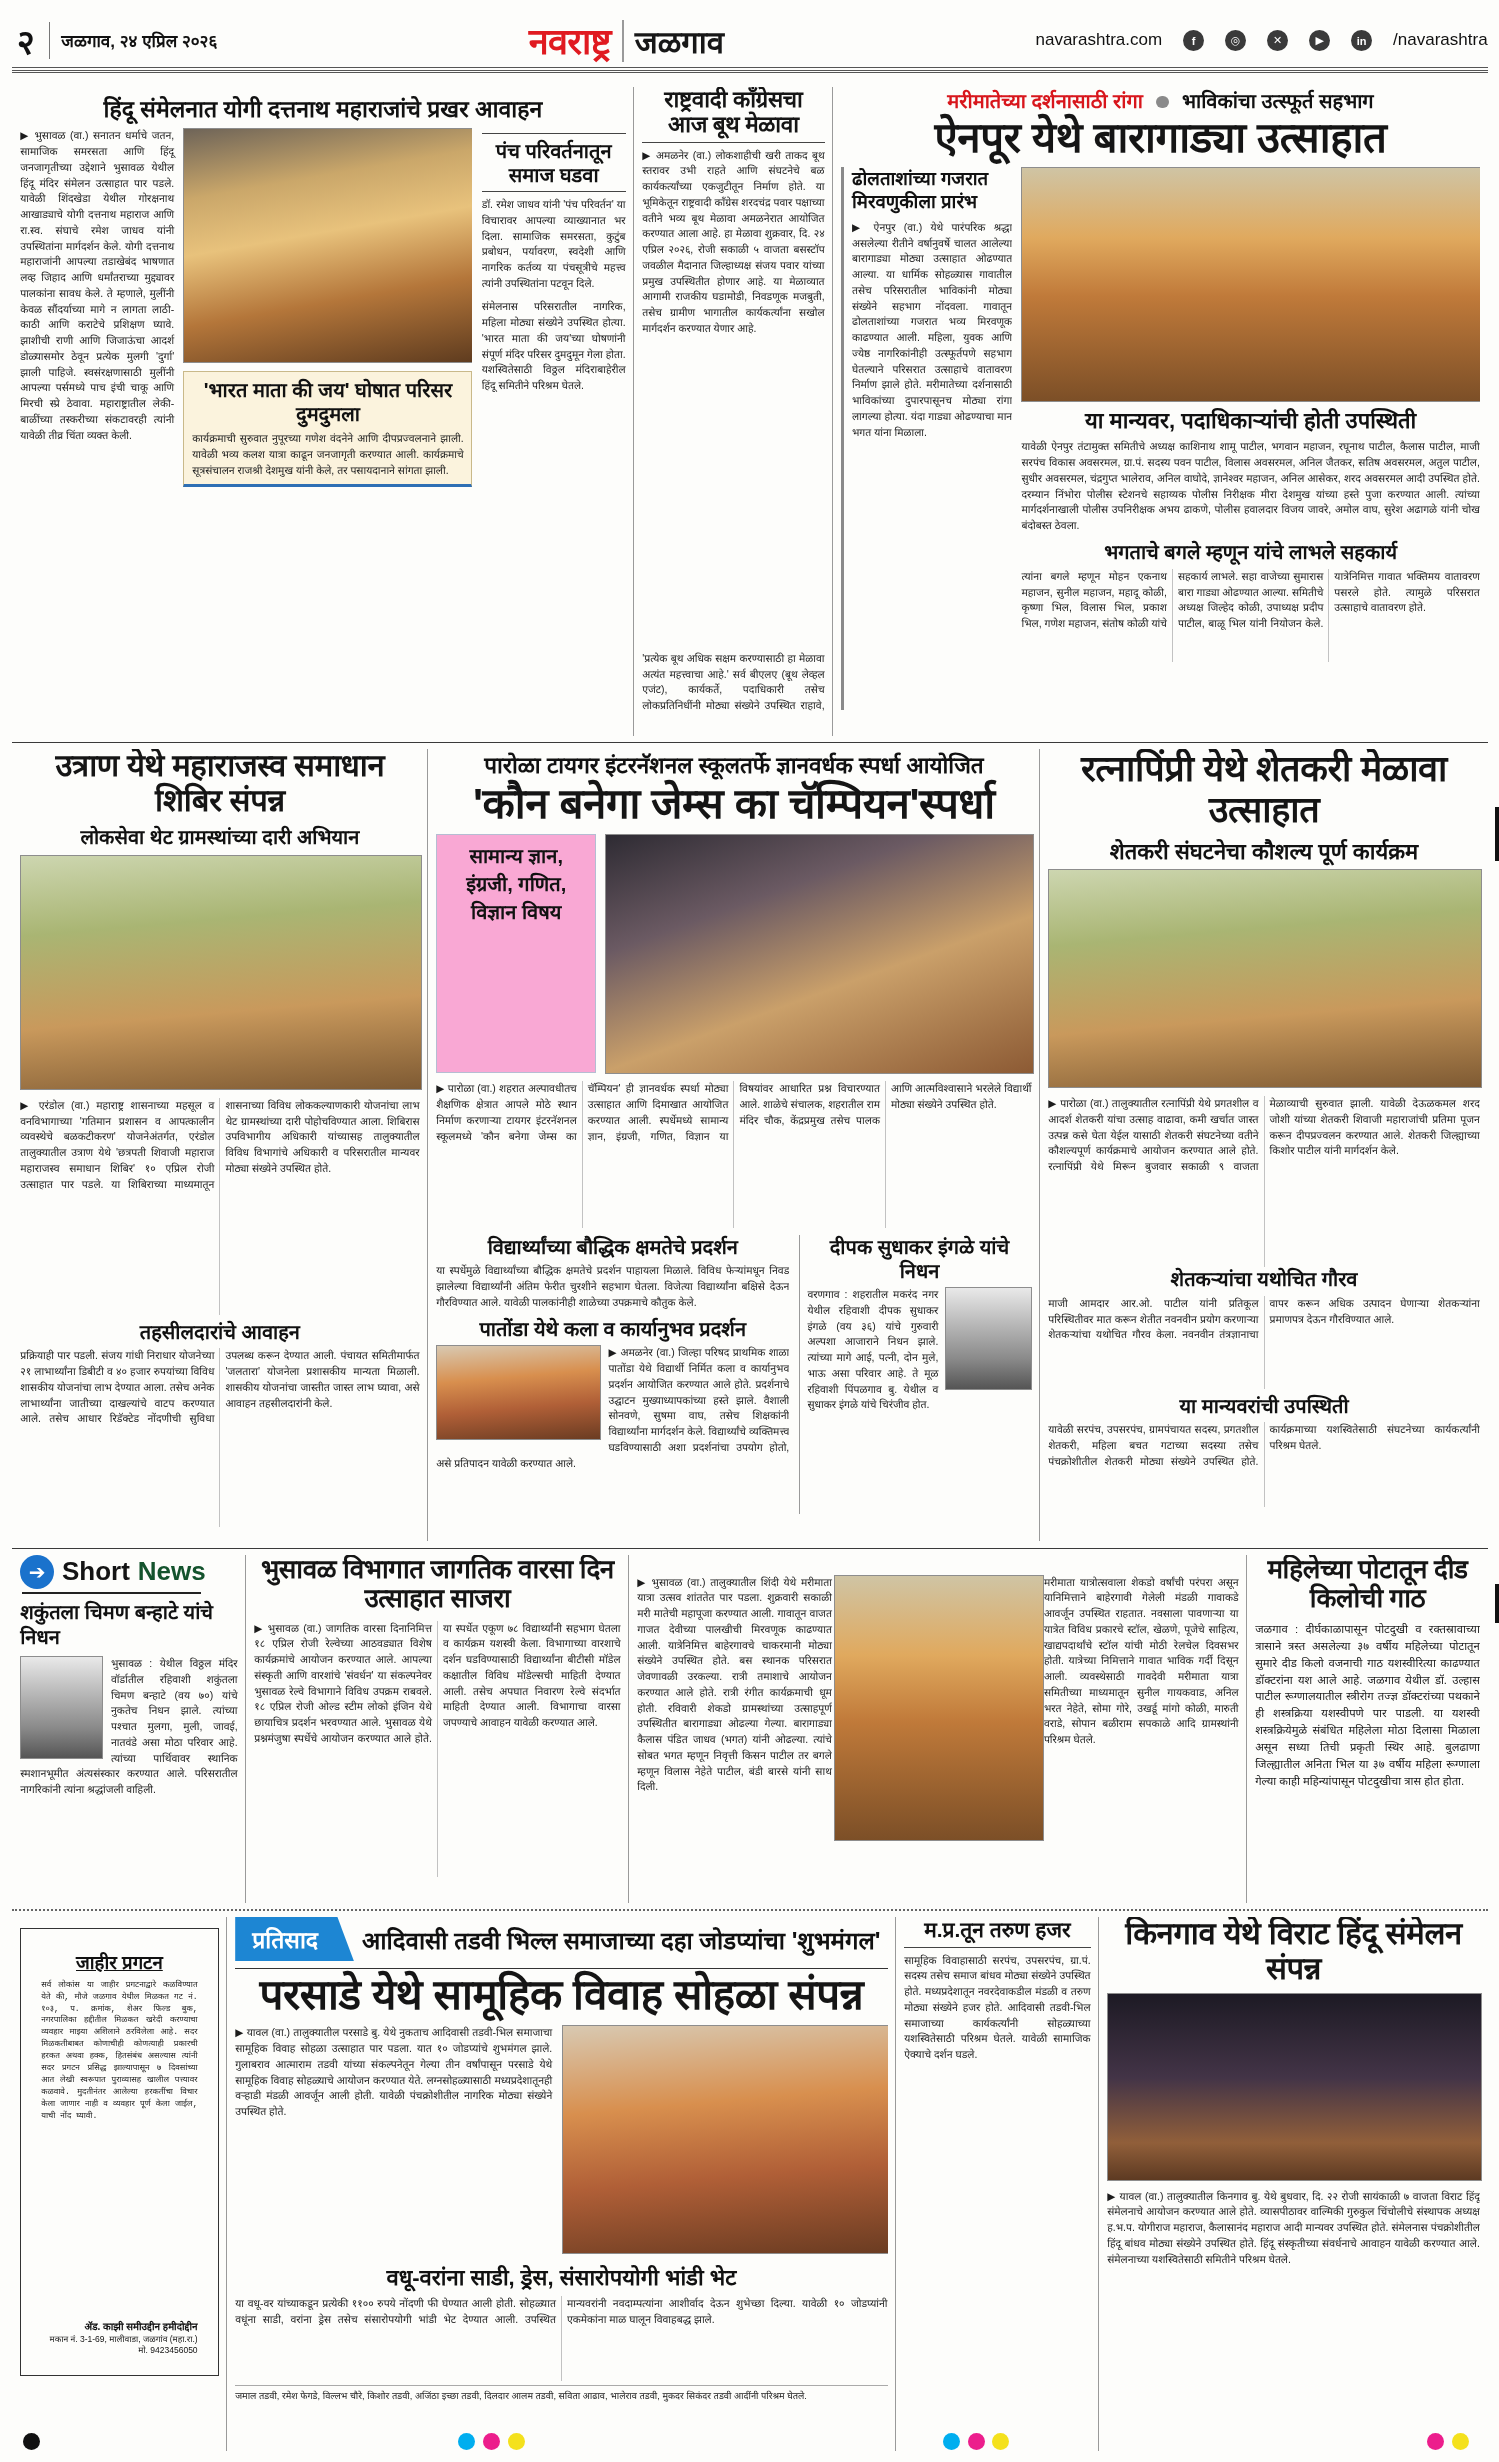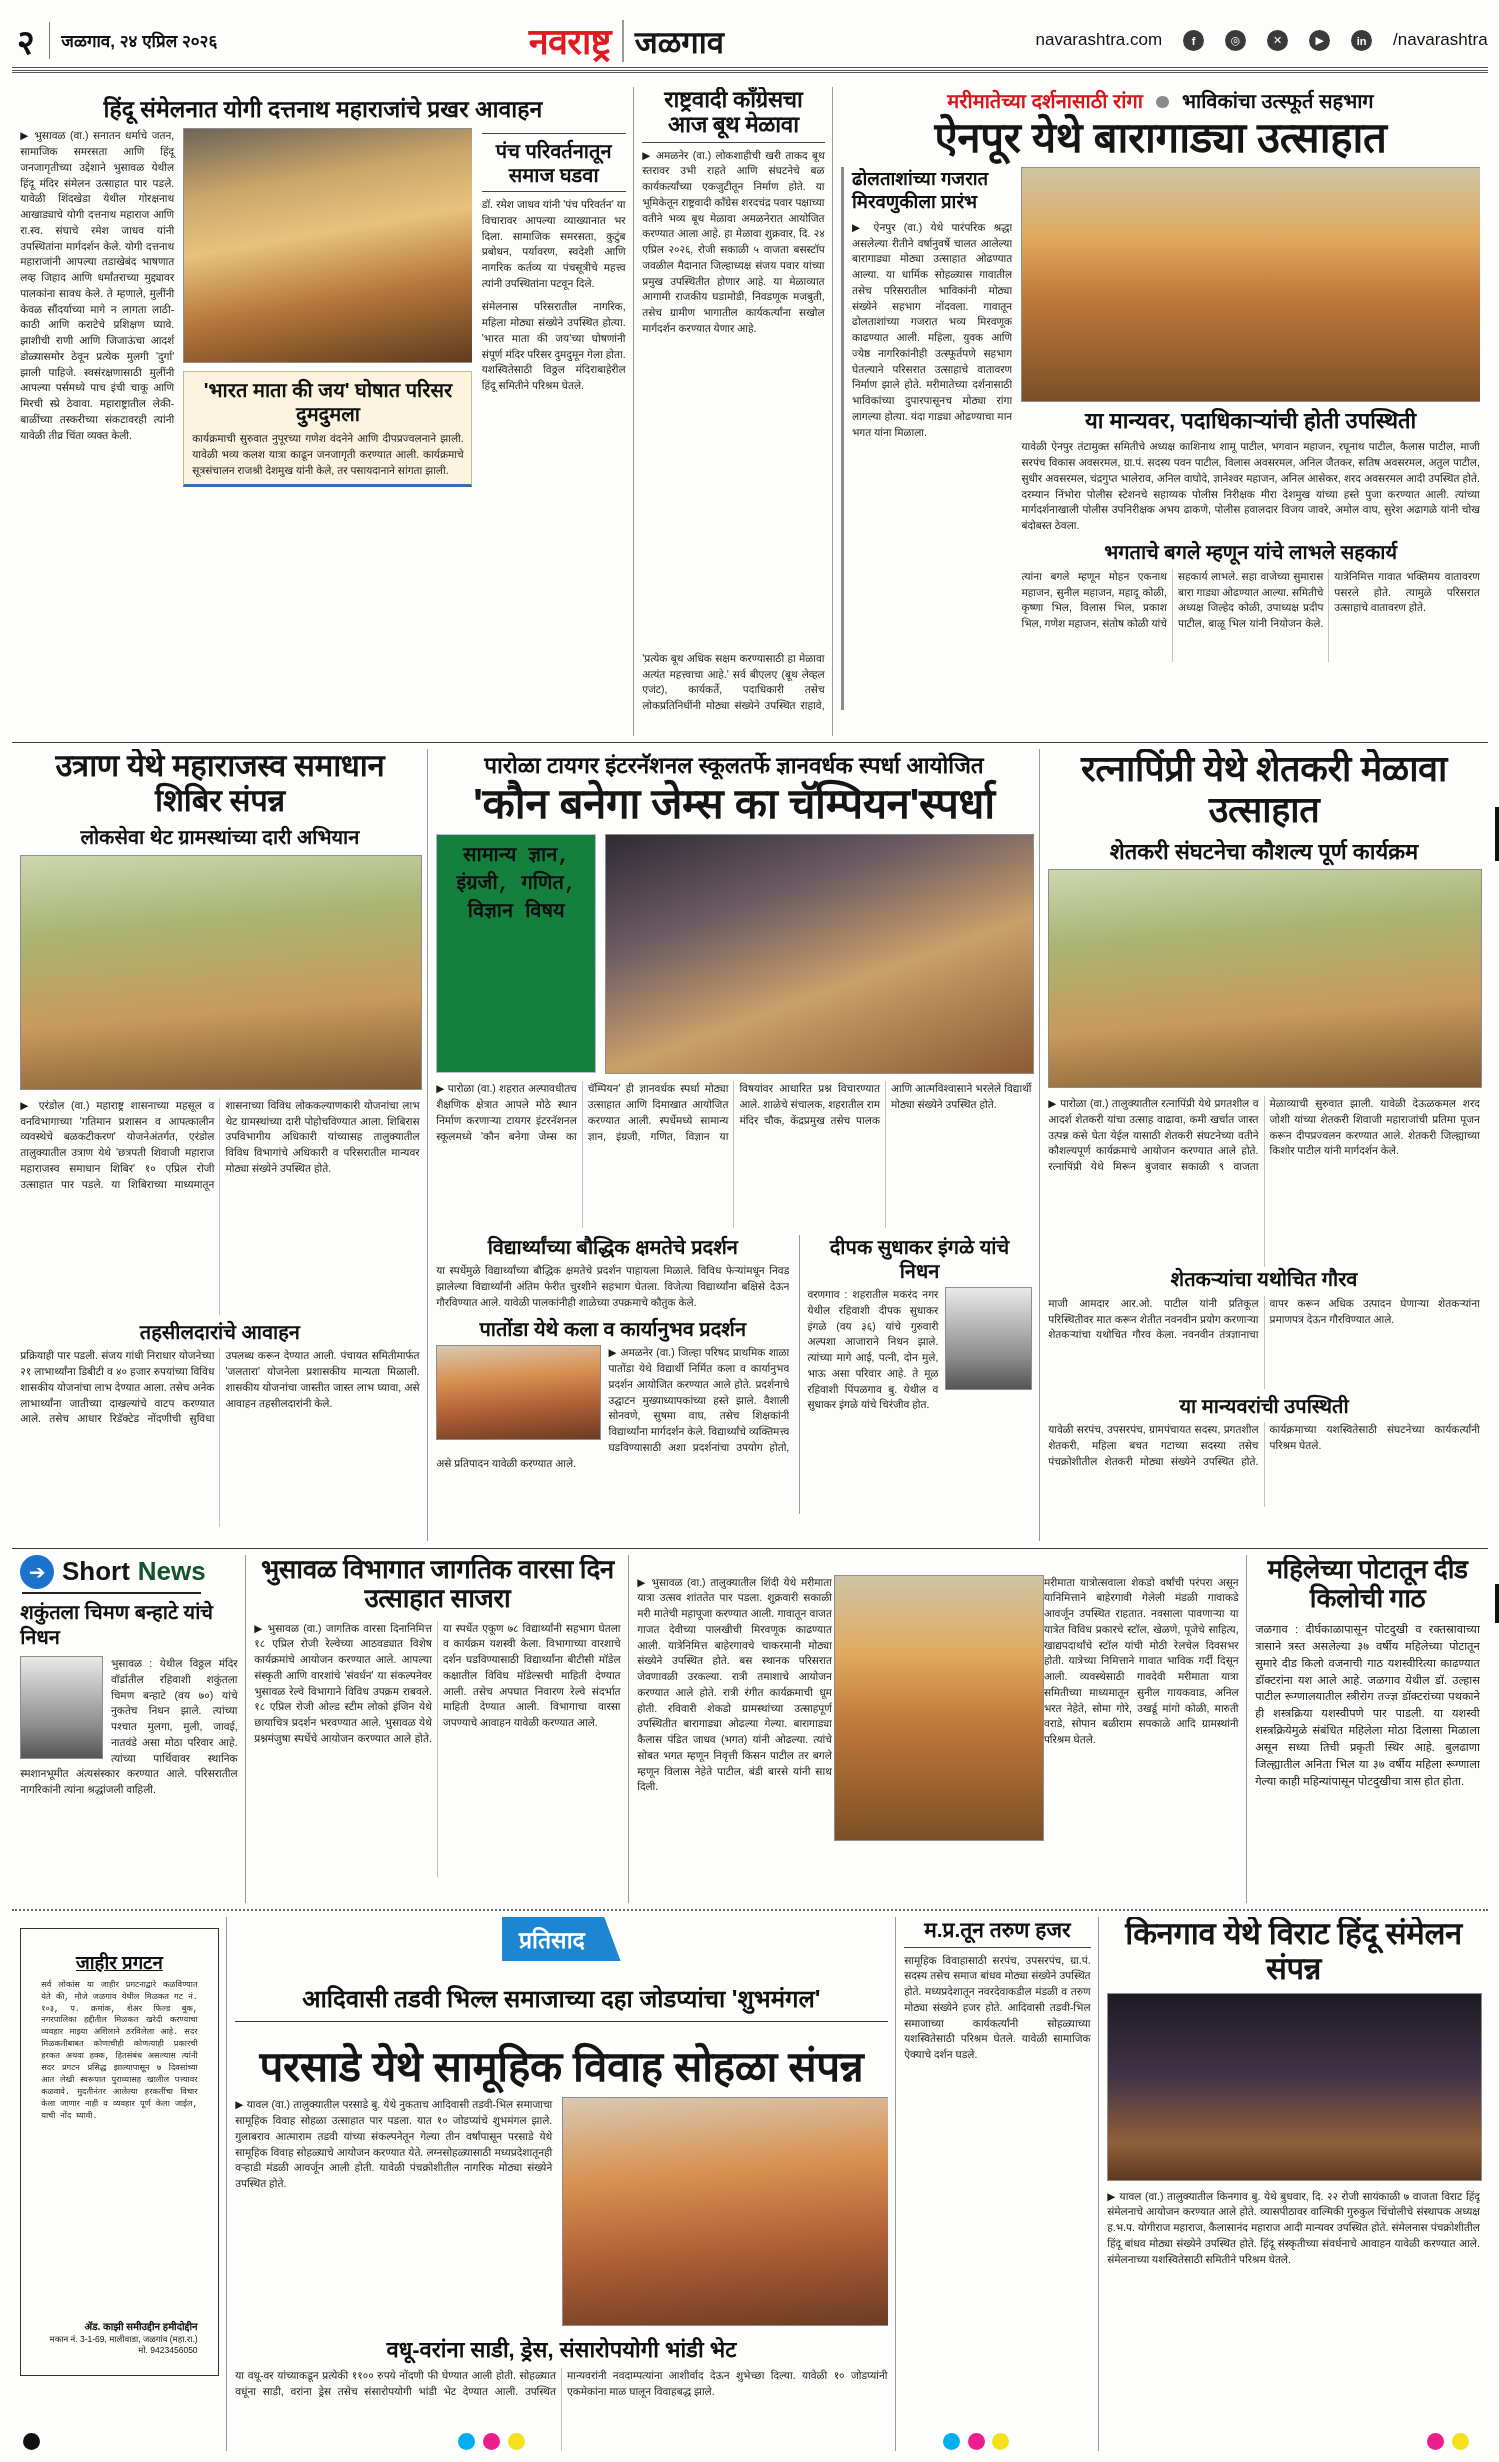--- a/index.html
+++ b/index.html
@@ -36,35 +36,35 @@
   .cols4 { column-count:4; column-gap:11px; column-rule:0.8px solid #c2c2c2; }
   .ph { border:0.8px solid #8d8d8d; width:100%; }
   .ph-stage  { background:linear-gradient(170deg,#6e6458 0%,#caa76a 25%,#e8c27c 45%,#b4763a 70%,#5f3c1f 100%); }
   .ph-crowd  { background:linear-gradient(180deg,#cfc4a4 0%,#e0a95e 30%,#c07a3a 55%,#7c4f27 100%); }
   .ph-hall   { background:linear-gradient(160deg,#2e2b33 0%,#6b5a63 30%,#caa06a 60%,#8c5a34 100%); }
   .ph-field  { background:linear-gradient(175deg,#cdd6b0 0%,#a9b573 30%,#c9995c 65%,#7e5a33 100%); }
   .ph-dark   { background:linear-gradient(180deg,#1d1a24 0%,#433447 45%,#915f3a 80%,#5d3a22 100%); }
   .ph-bw     { background:linear-gradient(180deg,#e9e9e9 0%,#b9b9b9 35%,#8a8a8a 70%,#555 100%); }
   .ph-wed    { background:linear-gradient(175deg,#d8c9b2 0%,#d88f4e 35%,#b05f37 65%,#6b3c22 100%); }
   .boxcream { background:#fbf3dd; border:0.8px solid #c9b98a; border-bottom:3.1px solid #2e6fb4; padding:6.2px 7.8px; }
-  .boxblue  { background:#15803d; border:0.8px solid #b5bdd2; padding:7.8px;font-family:Liberation Mono, monospace; }
+  .boxblue  { background:#f9a8d4; border:0.8px solid #b5bdd2; padding:7.8px; }
   .btitle { font-weight:bold; font-size:20px; text-align:center; line-height:1.2; margin-bottom:4.7px; }
   .hrule { border-top:1.2px solid #444; margin:4.7px 0; }
   
   .sn-head { display:flex; align-items:center; gap:7.8px; }
   .sn-logo { width:34px; height:34px; border-radius:50%; background:#1a72cc; color:#fff; display:flex;
              align-items:center; justify-content:center; font-size:20px; font-weight:bold; }
   .sn-short { font-size:26px; font-weight:bold; color:#141414; }
   .sn-news  { font-size:26px; font-weight:bold; color:#14532d; }
   .sn-rule { border-top:2.3px solid #222; width:179px; margin:3.1px 0 6.2px 1.6px; }
   .legal { border:1.6px solid #333; padding:20px; margin-top:11px; }
   .legal .bd { font-size:8.2px; line-height:1.45;font-family:Liberation Mono, monospace; }
   .label-blue { background:#1d86d3; color:#fff; font-weight:bold; font-size:23px;
                 padding:6.2px 36px 6.2px 17px; clip-path:polygon(0 0,86% 0,100% 100%,0 100%); }
-  .bandrow { display:flex; align-items:center; gap:20px; border-bottom:1.6px solid #333; padding-bottom:6.2px; margin-bottom:21px;flex-direction:column;}
+  .bandrow { display:flex; align-items:center; gap:8px; border-bottom:1.6px solid #333; padding-bottom:6.2px; margin-bottom:2px;}
   .marks { position:absolute; bottom:9.3px; left:0; width:100%; display:flex; justify-content:space-between;
            padding:0 23px; box-sizing:border-box; }
   .dot { width:17px; height:17px; border-radius:50%; display:inline-block; margin-right:7.8px; }
   .dk{background:#111;} .dc{background:#00aeef;} .dm{background:#ec1e8c;} .dy{background:#f4e11c;}
   .edgebar { position:absolute; right:0; width:5.4px; background:#111; }
 </style>
 </head>
 <body>
 
 <div class="page">

